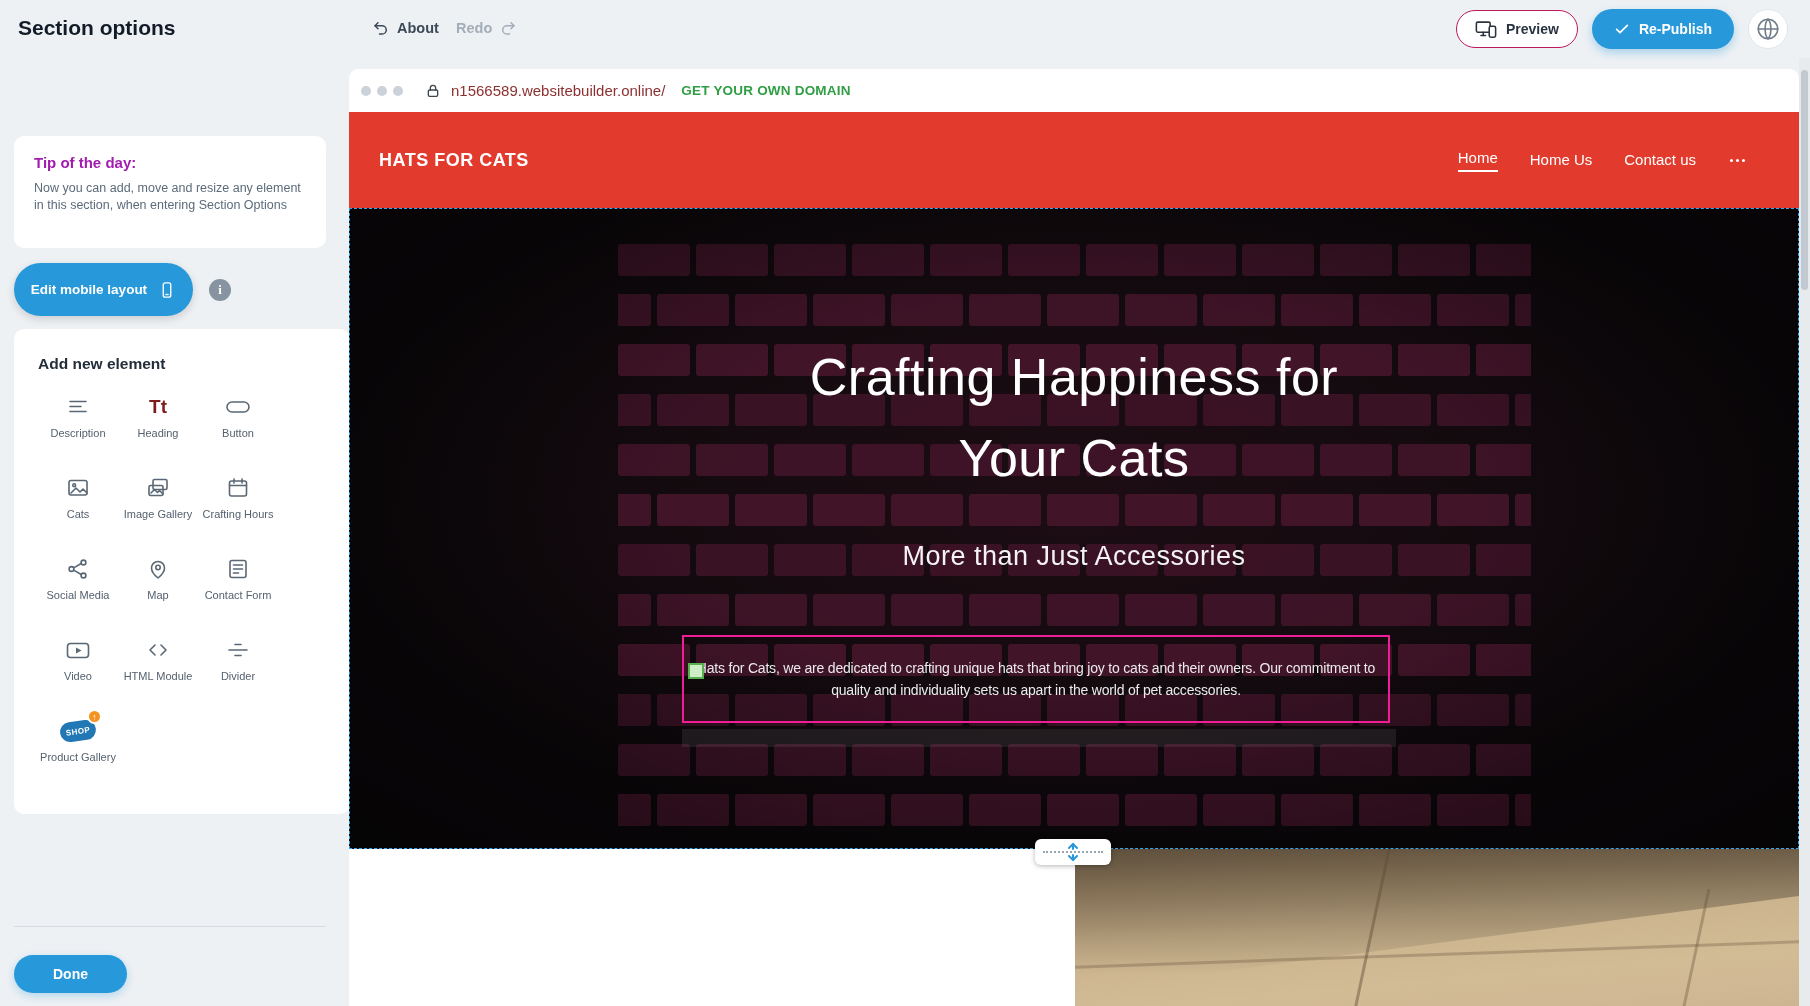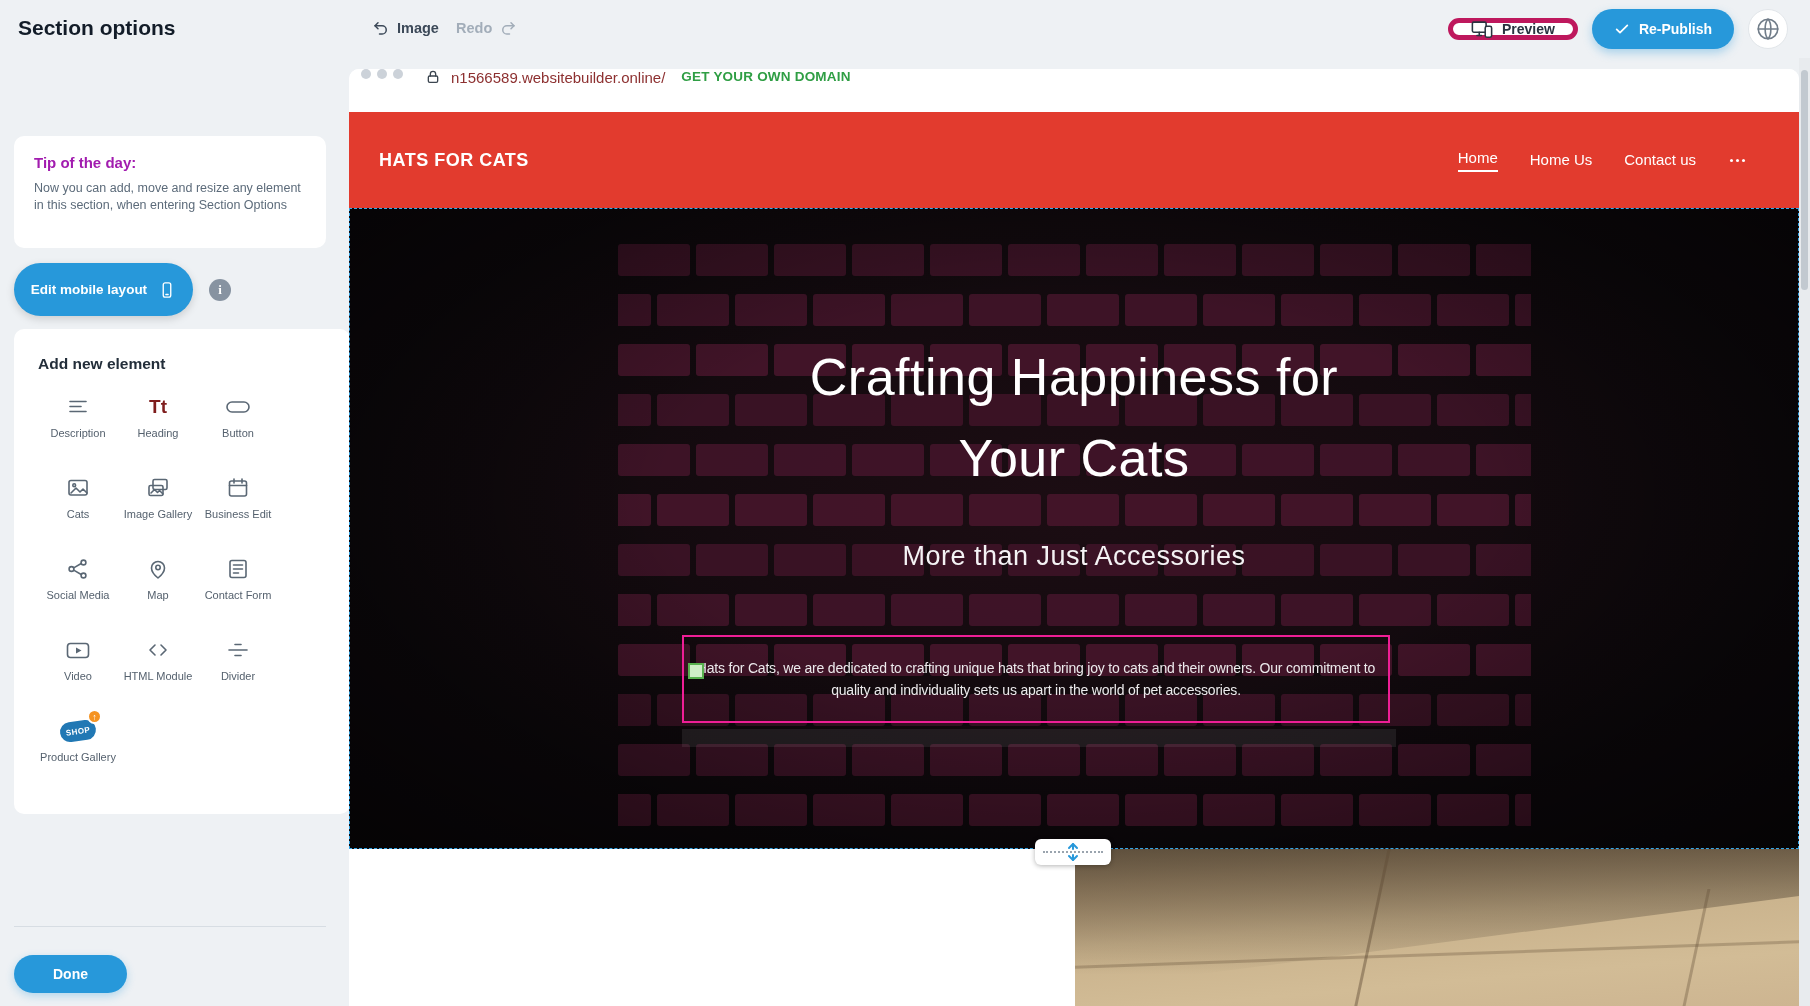--- a/index.html
+++ b/index.html
@@ -10,21 +10,21 @@
   }
   svg { display: block; }
 
   
   .app-title { position: absolute; left: 18px; top: 16px; font-size: 21px; font-weight: 700; color: #121c28; }
   .undo-btn, .redo-btn { position: absolute; top: 19px; display: flex; align-items: center; gap: 7px;
     font-size: 14.5px; font-weight: 700; color: #3c4958; cursor: pointer; }
   .undo-btn { left: 372px; }
   .redo-btn { left: 456px; color: #a2adb9; }
   .top-right { position: absolute; right: 22px; top: 9px; display: flex; align-items: center; gap: 14px; }
-  .preview-btn { height: 22px; padding: 0 18px; border: 5px solid #be185d; border-radius: 19px; background: #fff;
+  .preview-btn { height: 38px; padding: 0 18px; border: 1px solid #be185d; border-radius: 19px; background: #fff;
     display: flex; align-items: center; gap: 9px; font-size: 14px; font-weight: 700; color: #2a3440; cursor: pointer; }
   .republish-btn { height: 40px; padding: 0 22px; border-radius: 20px; background: #2798da;
     display: flex; align-items: center; gap: 9px; font-size: 14px; font-weight: 700; color: #fff;
     box-shadow: 0 4px 10px rgba(39,152,218,.35); cursor: pointer; }
   .globe-btn { width: 40px; height: 40px; border-radius: 50%; background: #fff; border: 1px solid #e2e6ea;
     display: flex; align-items: center; justify-content: center; cursor: pointer; }
 
   
   .sidebar { position: absolute; top: 58px; left: 0; width: 340px; height: 948px; }
   .tabs { position: absolute; top: 12px; left: 14px; width: 312px; height: 34px;
@@ -59,21 +59,21 @@
     border: 2px solid #fff; }
   .sidebar-divider { position: absolute; top: 868px; left: 14px; width: 312px; border-top: 1px solid #d7dde3; }
   .done-btn { position: absolute; top: 897px; left: 14px; width: 113px; height: 38px; border-radius: 19px;
     background: #2798da; color: #fff; font-size: 14px; font-weight: 700; display: flex; align-items: center;
     justify-content: center; cursor: pointer; box-shadow: 0 3px 8px rgba(39,152,218,.3); }
 
   
   .main { position: absolute; top: 69px; left: 349px; width: 1450px; height: 937px; background: #fff;
     border-radius: 10px 10px 0 0; overflow: hidden; }
   .browser-bar { position: absolute; top: 0; left: 0; width: 100%; height: 43px; background: #fff;
-    display: flex; align-items: flex-start; }
+    display: flex; align-items: center; }
   .win-dot { width: 10px; height: 10px; border-radius: 50%; background: #ccd2d9; margin-left: 6px; }
   .win-dot:first-child { margin-left: 12px; }
   .lock-wrap { margin-left: 22px; }
   .url { font-size: 15px; color: #8d3030; margin-left: 10px; }
   .domain-link { font-size: 13.5px; font-weight: 700; color: #2f9e44; margin-left: 16px; letter-spacing: .2px; cursor: pointer; }
 
   .site-header { position: absolute; top: 43px; left: 0; width: 100%; height: 96px; background: #e23b2e;
     display: flex; align-items: center; }
   .site-logo { margin-left: 30px; color: #fff; font-size: 18px; font-weight: 800; letter-spacing: .5px; }
   .site-nav { position: absolute; right: 52px; display: flex; align-items: center; gap: 32px; color: #fff; font-size: 15px; }
@@ -129,21 +129,21 @@
 <div>
   <div class="app-title">Section options</div>
 
   <div class="undo-btn">
     <span>
       <svg width="18" height="18" viewBox="0 0 24 24" fill="none" stroke="#3c4958" stroke-width="2" stroke-linecap="round" stroke-linejoin="round">
         <path d="M8 5L4 9l4 4"></path>
           <path d="M4 9h9.5a5.5 5.5 0 010 11H10"></path>
       </svg>
     </span>
-    <span>Image</span>
+    <span>About</span>
   </div>
 
   <div class="redo-btn">
     <span>Redo</span>
     <span>
       <svg width="18" height="18" viewBox="0 0 24 24" fill="none" stroke="#a2adb9" stroke-width="2" stroke-linecap="round" stroke-linejoin="round">
         <path d="M16 5l4 4-4 4"></path>
           <path d="M20 9h-9.5a5.5 5.5 0 000 11H14"></path>
       </svg>
     </span>
@@ -255,21 +255,21 @@
 
       <div class="el-cell">
         <div class="el-icon">
           <svg width="24" height="24" viewBox="0 0 24 24">
               <rect x="3.5" y="5" width="17" height="15" rx="2"></rect>
               <path d="M3.5 9.5h17"></path>
               <path d="M8 3v4"></path>
               <path d="M16 3v4"></path>
             </svg>
         </div>
-        <div class="el-label">Business Edit</div>
+        <div class="el-label">Crafting Hours</div>
       </div>
 
       <div class="el-cell">
         <div class="el-icon">
           <svg width="24" height="24" viewBox="0 0 24 24">
               <circle cx="17.5" cy="5.5" r="2.4"></circle>
               <circle cx="5.5" cy="12" r="2.4"></circle>
               <circle cx="17.5" cy="18.5" r="2.4"></circle>
               <path d="M7.7 10.9l7.5-4.4"></path>
               <path d="M7.7 13.1l7.5 4.4"></path>

